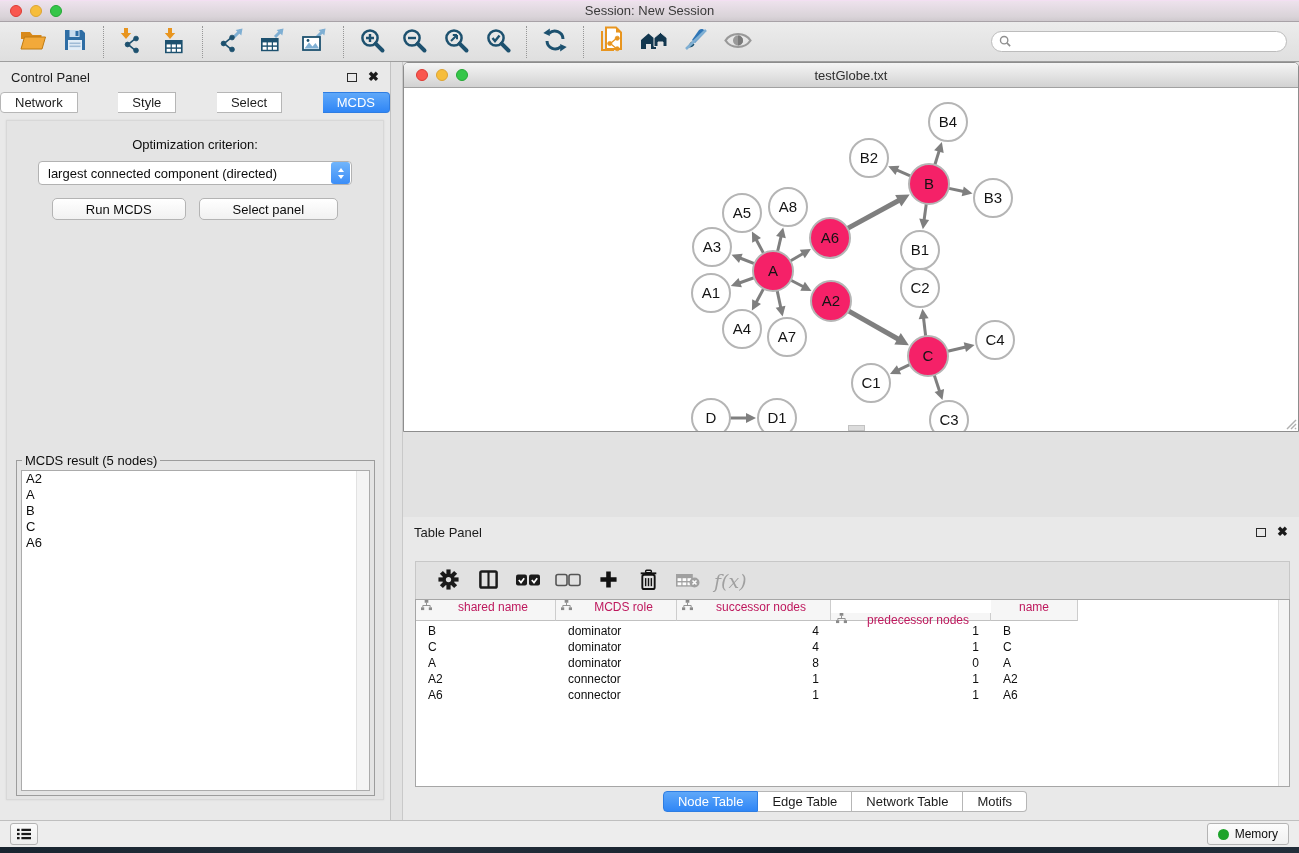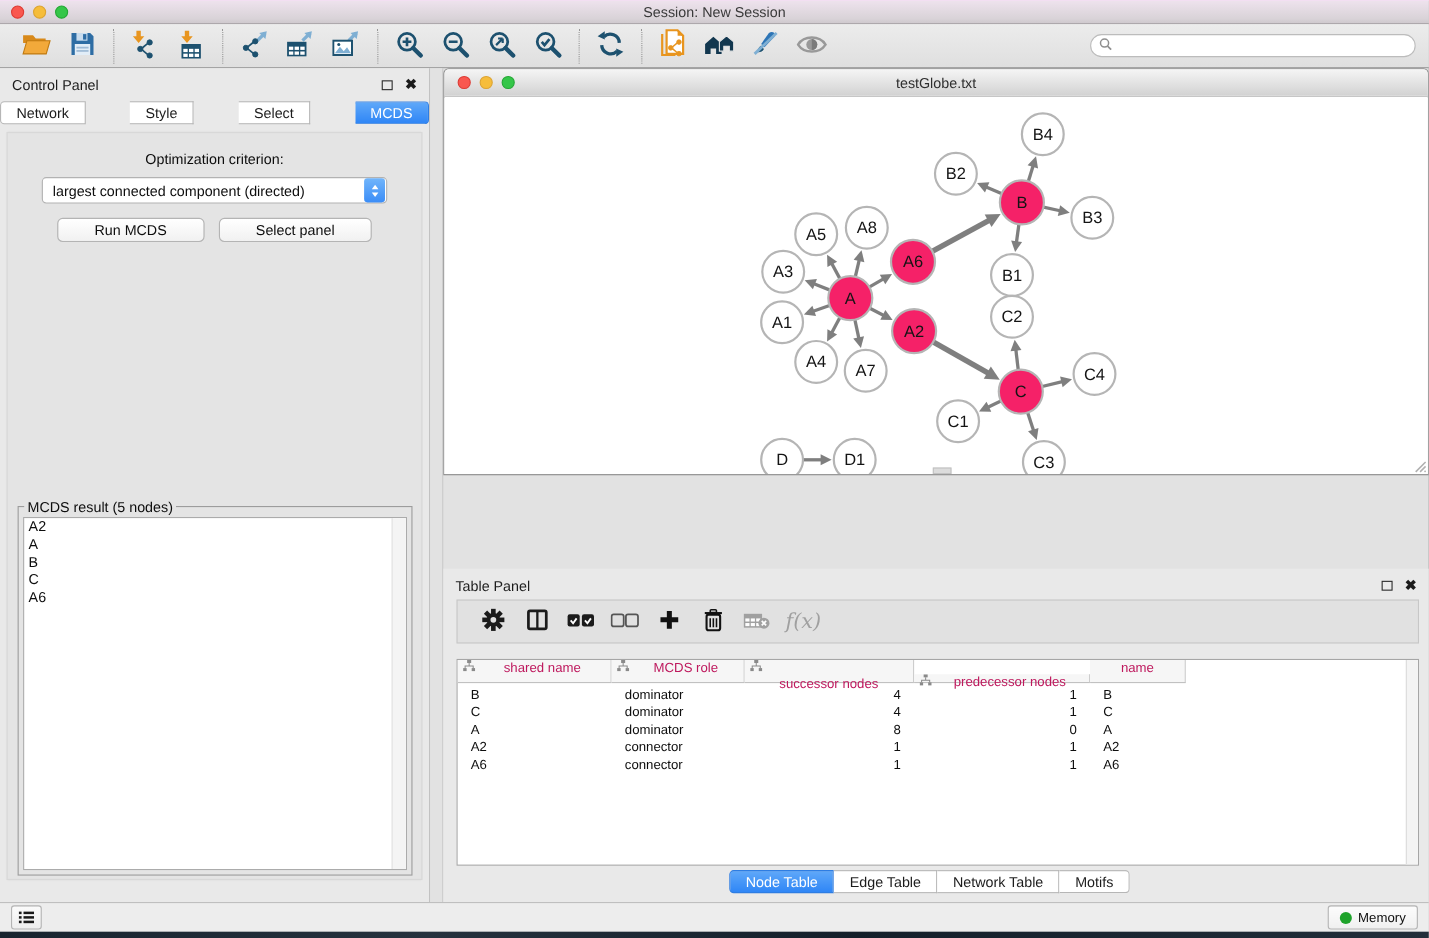--- a/index.html
+++ b/index.html
@@ -77,21 +77,21 @@
     border-bottom:1px solid #a1a1a1; border-radius:4px 4px 0 0;
     display:flex; align-items:center; justify-content:center; font-size:13px; color:#2e2e2e; }
   .net-traffic { position:absolute; left:12px; top:6px; display:flex; gap:8px; }
   .net-content { position:absolute; top:26px; left:0; right:0; bottom:0; background:#fff; overflow:hidden; }
   .corner-grip { position:absolute; right:1px; bottom:1px; }
   .scroll-nub-v { position:absolute; left:0; top:342px; width:6px; height:18px; background:#dcdcdc; border:1px solid #c2c2c2; }
   .scroll-nub-h { position:absolute; left:444px; bottom:0; width:17px; height:6px; background:#dcdcdc; border:1px solid #c2c2c2; }
 
   
   .table-panel { position:absolute; left:403px; top:517px; width:896px; height:303px; background:#e9e9e9; }
-  .tp-toolbar { position:absolute; left:12px; right:9px; top:28px; height:40px;
+  .tp-toolbar { position:absolute; left:12px; right:9px; top:44px; height:40px;
     background:#e1e1e1; border:1px solid #c7c7c7; display:flex; align-items:center; padding:0 12px; gap:0; }
   .tp-btn { min-width:40px; height:34px; display:flex; align-items:center; justify-content:center; background:transparent; border:none; padding:0 6px; }
   .fx-label { font-family:"DejaVu Serif", serif; font-style:italic; font-size:19px; color:#9d9d9d; }
   .tp-table { position:absolute; left:12px; right:9px; top:82px; height:188px; background:#fff; border:1px solid #a6a6a6; overflow:hidden; }
   .thead { display:flex; height:21px; }
   .th { background:#f6f6f6; border-bottom:1px solid #c1c1c1; border-right:1px solid #cdcdcd;
     display:flex; padding:0 5px; font-size:12px; color:#be185d; }
   .th .th-label { flex:1; text-align:center; }
   .tr { display:flex; height:16px; align-items:center; }
   .td { font-size:12px; color:#0e0e0e; padding:0 12px; white-space:nowrap; overflow:hidden; }
@@ -629,21 +629,21 @@
             <span><svg width="11" height="11" viewBox="0 0 12 12" style="margin-right:4px;flex:none">
                 <g fill="#8a8a8a">
                   <rect x="4" y="0" width="4" height="3"></rect>
                   <rect x="0" y="8" width="3.5" height="3"></rect>
                   <rect x="8.5" y="8" width="3.5" height="3"></rect>
                 </g>
                 <path d="M6 3 v3 M2 8 V6 h8 v2" stroke="#8a8a8a" fill="none" stroke-width="1"></path>
               </svg></span>
             <span class="th-label">MCDS role</span>
           </div>
-          <div class="th" style="width: 154px; flex-direction: column;">
+          <div class="th" style="width: 154px;">
             <span><svg width="11" height="11" viewBox="0 0 12 12" style="margin-right:4px;flex:none">
                 <g fill="#8a8a8a">
                   <rect x="4" y="0" width="4" height="3"></rect>
                   <rect x="0" y="8" width="3.5" height="3"></rect>
                   <rect x="8.5" y="8" width="3.5" height="3"></rect>
                 </g>
                 <path d="M6 3 v3 M2 8 V6 h8 v2" stroke="#8a8a8a" fill="none" stroke-width="1"></path>
               </svg></span>
             <span class="th-label">successor nodes</span>
           </div>

